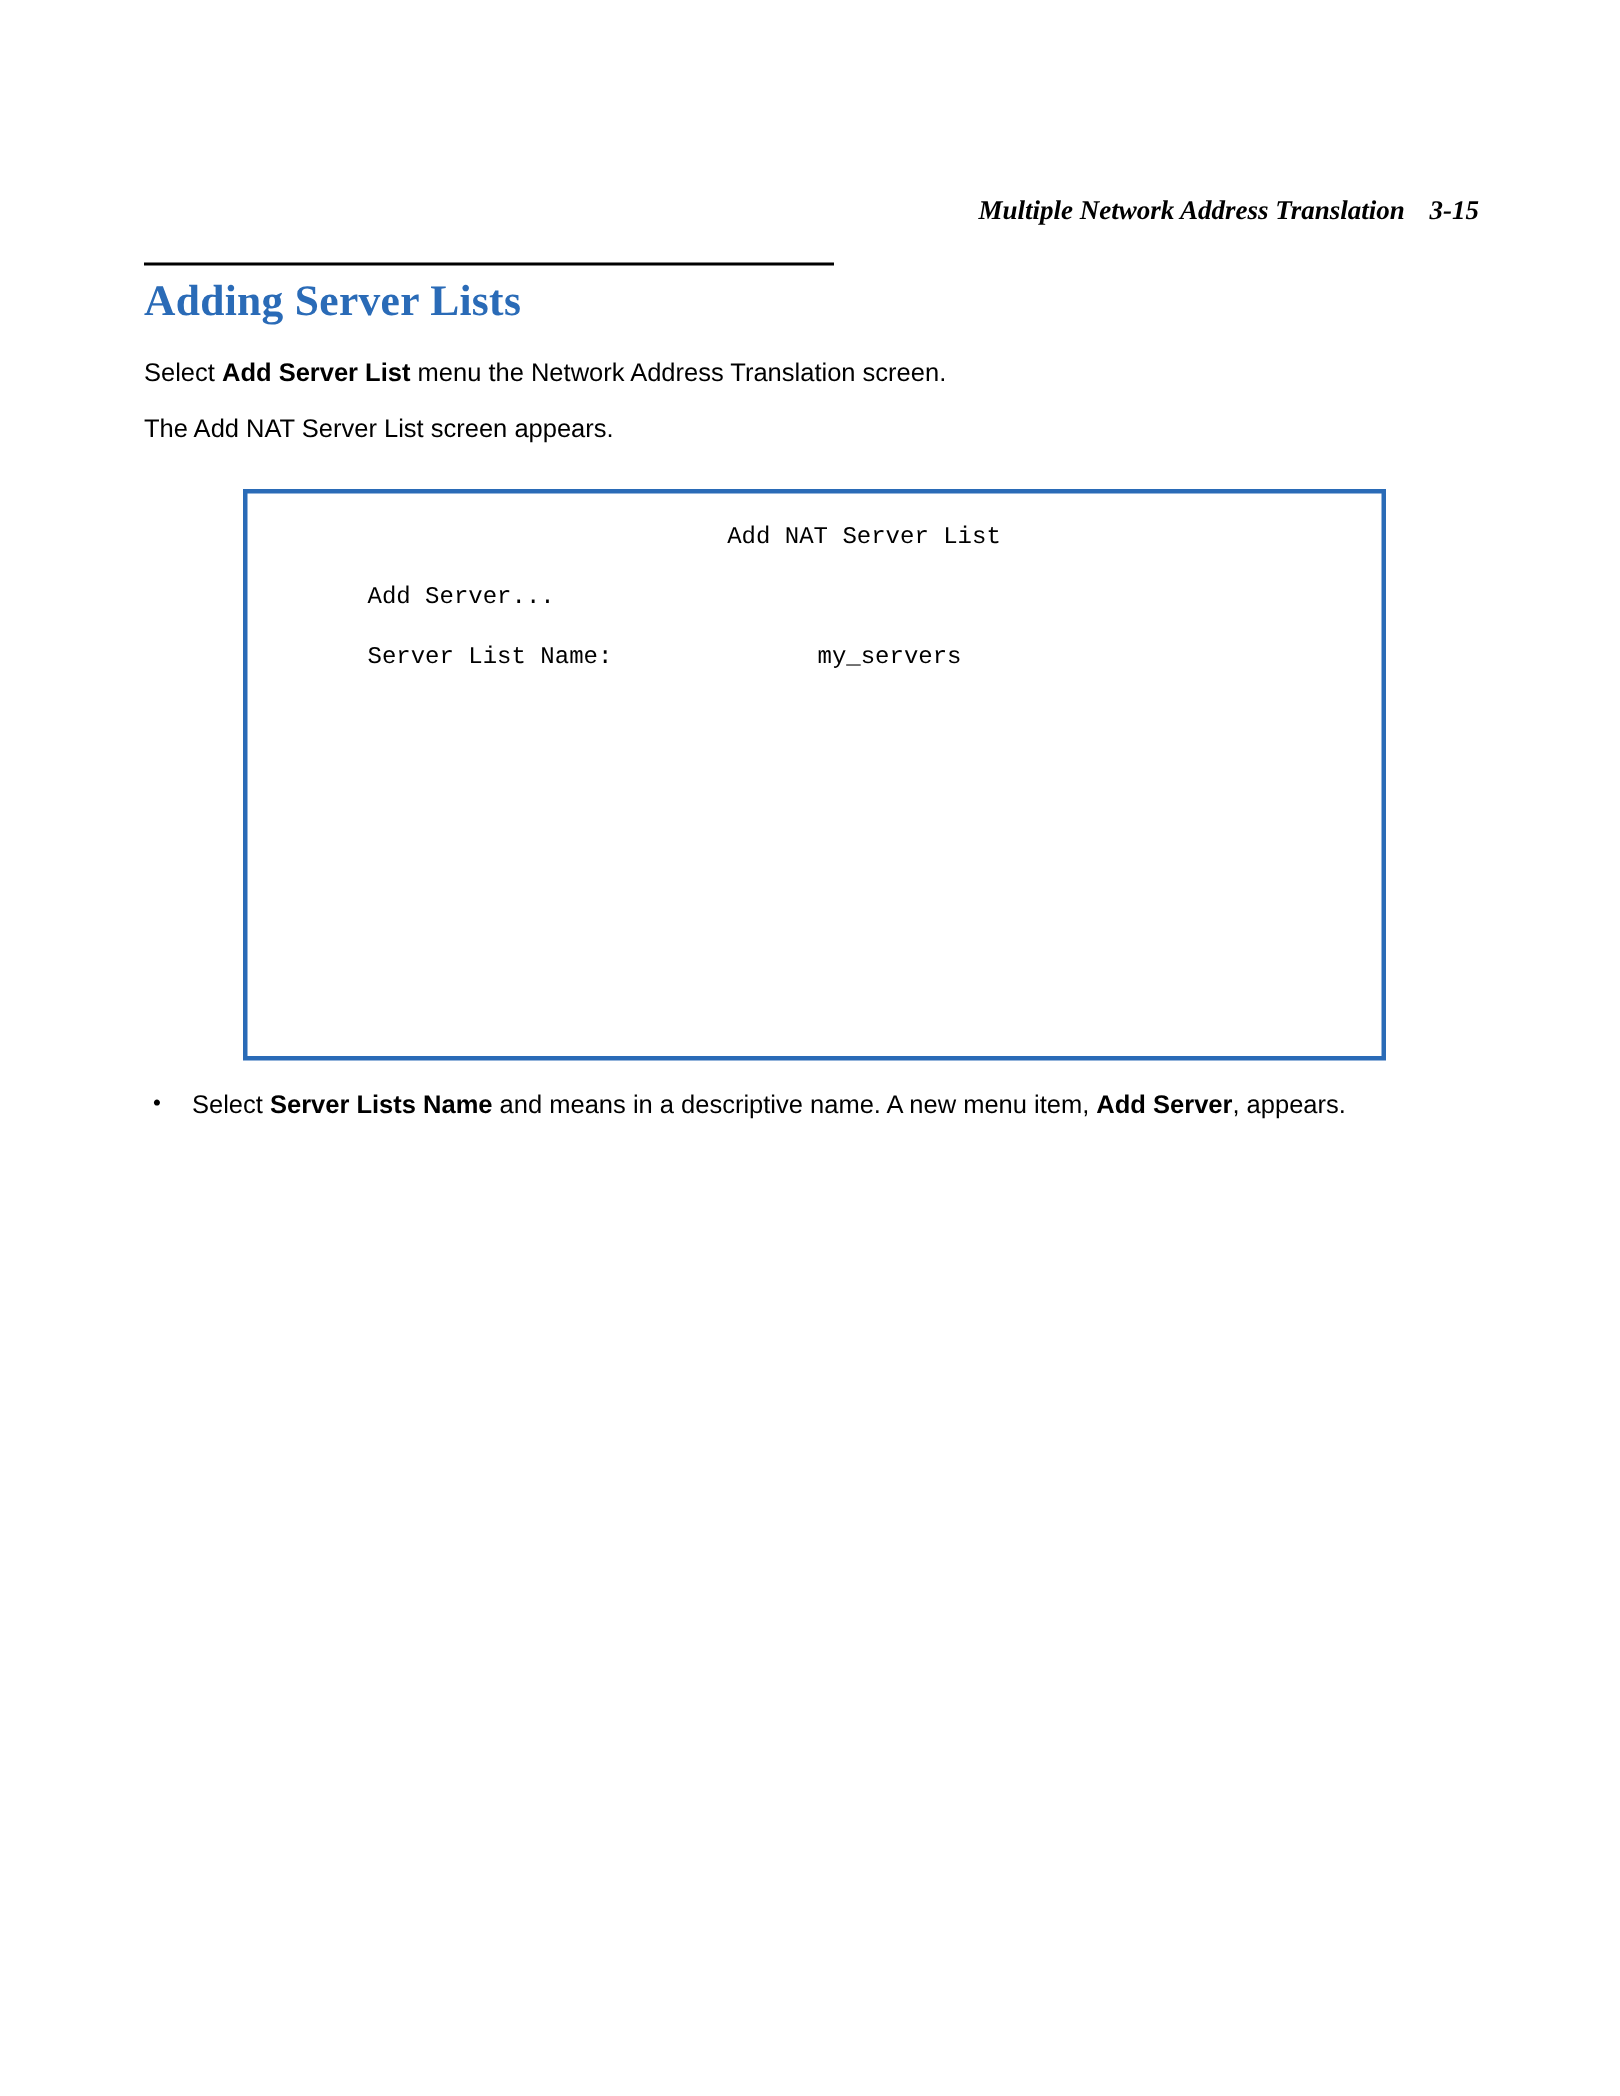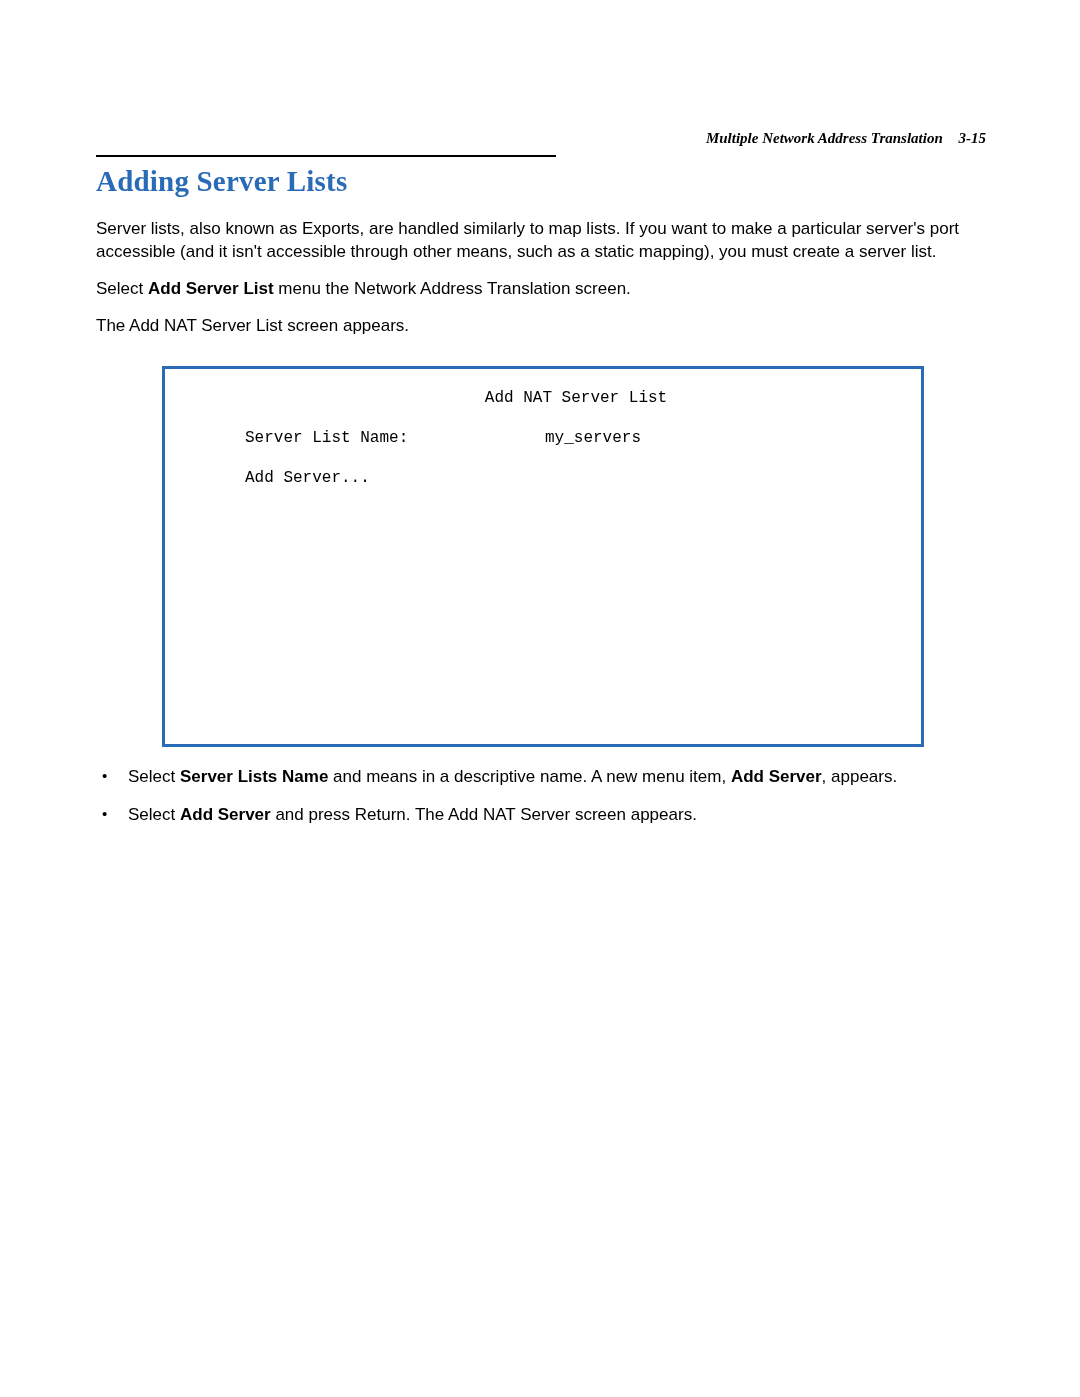--- a/index.html
+++ b/index.html
@@ -11,23 +11,23 @@
       height: 1397px;
       position: relative;
     }
     .page {
       padding: 130px 90px 90px 96px;
     }
     .running-header {
       text-align: right;
       font-style: italic;
       font-weight: bold;
-      font-size: 15px;
+      font-size: 18px;
       font-family: "Times New Roman", Times, serif;
-      margin-bottom: 8px;
+      margin-bottom: 24px;
       padding-right: 4px;
     }
     .running-header .sec { font-style: italic; font-weight: bold; }
     .running-header .pgno { margin-left: 12px; }
     .rule-above {
       border-top: 2px solid #000;
       width: 460px;
       height: 0;
       margin-bottom: 8px;
     }
@@ -92,40 +92,36 @@
 
 <div class="page">
   <div class="running-header">
     <span class="sec">Multiple Network Address Translation</span>
     <span class="pgno">3-15</span>
   </div>
 
   <div class="rule-above"></div>
   <h1 class="section">Adding Server Lists</h1>
 
-  <p class="body">Server lists, also known as Exports, are handled similarly to map lists. If you want to make a particular server's port accessible (and it isn't accessible through other means, such as a static mapping), you must create a server list.</p>
 
   <p class="body">
     <span>Select </span><b>Add Server List</b><span> menu the Network Address Translation screen.</span>
   </p>
 
   <p class="body">The Add NAT Server List screen appears.</p>
 
   <div class="figure-box">
     <div class="figure-title">Add NAT Server List</div>
     <div class="fig-row">
+      <div class="fig-label">Add Server...</div>
+    </div>
+    <div class="fig-row">
       <div class="fig-label">Server List Name:</div>
       <div class="fig-val">my_servers</div>
-    </div>
-    <div class="fig-row">
-      <div class="fig-label">Add Server...</div>
     </div>
   </div>
 
   <ul class="bullets">
     <li>
       <span>Select </span><b>Server Lists Name</b><span> and means in a descriptive name. A new menu item, </span><b>Add Server</b><span>, appears.</span>
     </li>
-    <li>
-      <span>Select </span><b>Add Server</b><span> and press Return. The Add NAT Server screen appears.</span>
-    </li>
   </ul>
 </div>
 
 </body></html>

